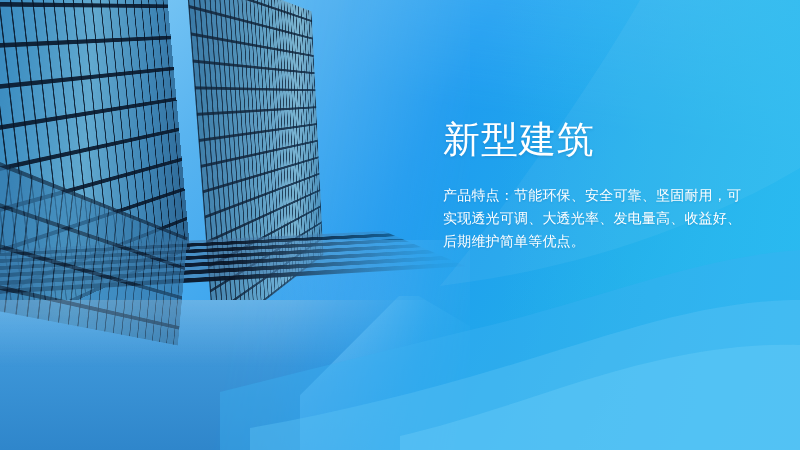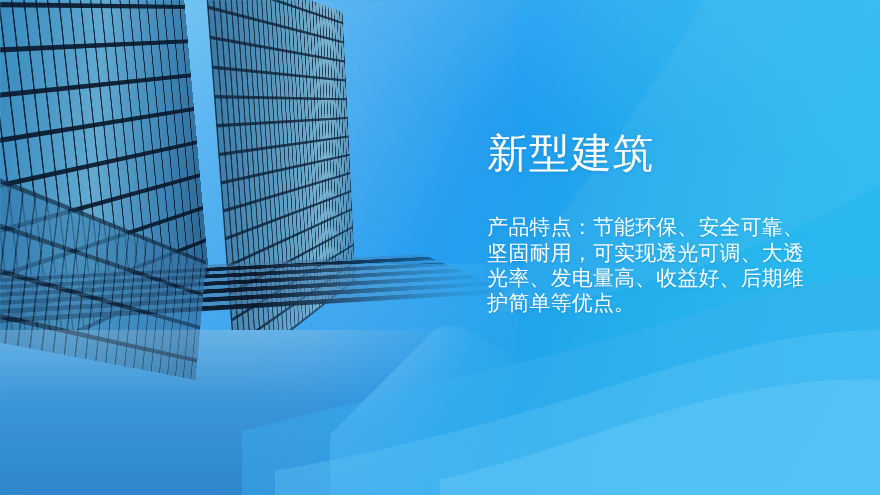--- a/index.html
+++ b/index.html
@@ -181,23 +181,23 @@
   .title {
     color: #ffffff;
     font-size: 37px;
     line-height: 44px;
     letter-spacing: 1px;
     font-weight: 400;
     text-shadow: 0 1px 3px rgba(20,80,140,.28);
     white-space: nowrap;
   }
   .subtitle {
-    margin-top: 34px;
+    margin-top: 22px;
     color: #ffffff;
-    font-size: 19px;
+    font-size: 14px;
     line-height: 23px;
     letter-spacing: .2px;
     font-weight: 400;
     width: 300px;
     text-shadow: 0 1px 2px rgba(20,80,140,.22);
   }
 </style>
 </head>
 <body>
 

